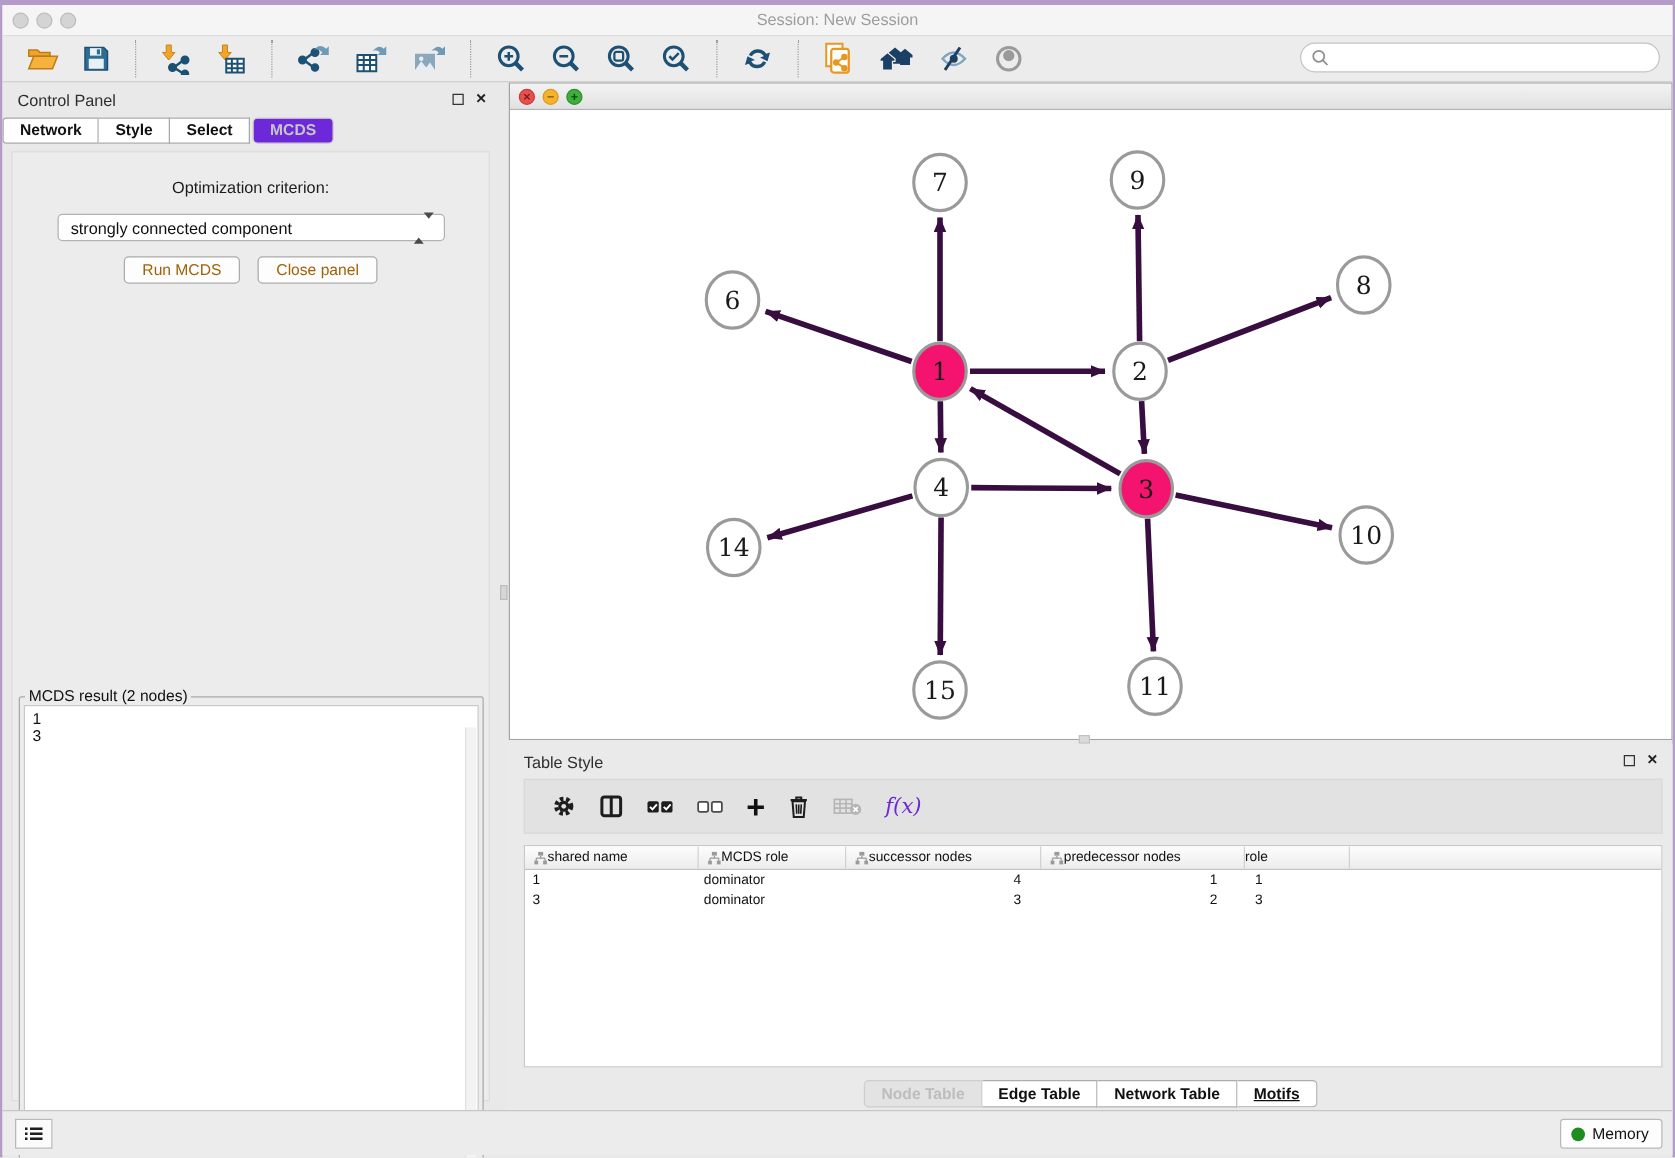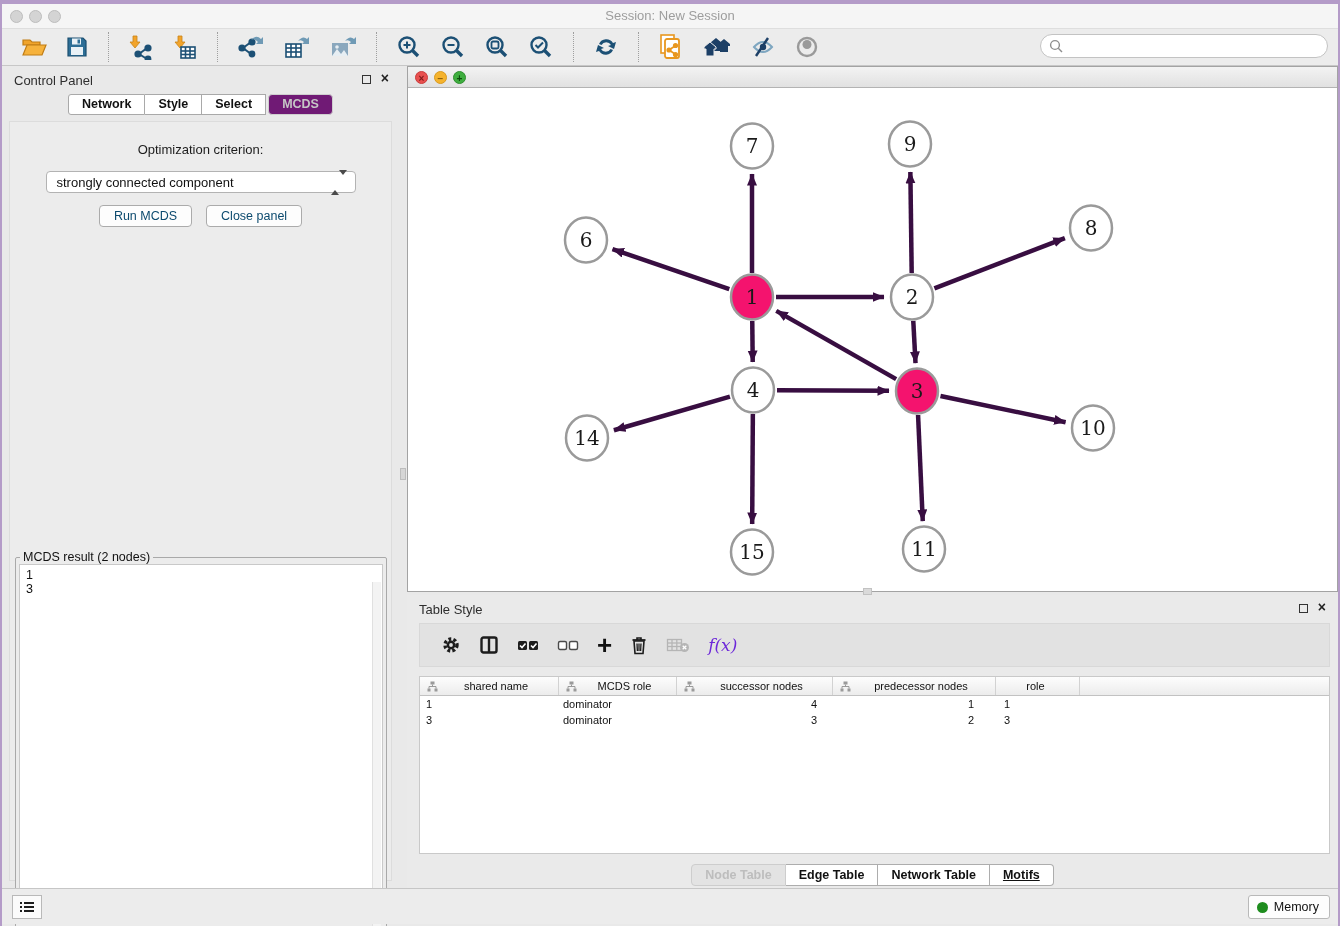--- a/index.html
+++ b/index.html
@@ -30,39 +30,39 @@
   .searchbox input { border:none; outline:none; background:transparent; font-size:12px; width:250px; margin-left:5px;}
 
   
   .control-panel { position:absolute; left:0; top:62px; width:397px; height:822px; background:#e9e9e9; }
   .panel-head { position:relative; height:26px; }
   .panel-title { position:absolute; left:12px; top:7px; font-size:13px; color:#2e2e2e; }
   .float-ic { position:absolute; top:9px; width:9px; height:9px; border:1.5px solid #333; background:transparent; }
   .close-ic { position:absolute; top:4px; font-size:14px; font-weight:bold; color:#222; line-height:16px;}
   .cp-float{ right:28px; } .cp-close{ right:10px; }
 
-  .cp-tabs { position:absolute; left:0; top:28px; width:100%; display:flex; justify-content:center; }
+  .cp-tabs { position:absolute; left:0; top:28px; width:100%; display:flex; }
   .cp-tab { height:21px; padding:2px 13px; font-size:12.5px; font-weight:600; color:#111;
             background:#fff; border:1px solid #a9a9a9; border-left:none; cursor:pointer; }
   .cp-tab:first-child { border-left:1px solid #a9a9a9; border-radius:3px 0 0 3px; }
-  .cp-tab.active { background:#701a75; color:#c6c6c6; border:1px solid #cfcfcf;
+  .cp-tab.active { background:#6d28d9; color:#c6c6c6; border:1px solid #cfcfcf;
                    border-radius:4px; margin-left:2px; }
   .cp-body { position:absolute; left:7px; top:55px; width:383px; height:760px;
              background:#ececec; border:1px solid #dcdcdc; }
   .opt-label { margin-top:20px; text-align:center; font-size:13px; color:#1c1c1c; }
   .opt-select { position:relative; margin:14px auto 0 auto; width:310px; height:22px; background:#fff;
                 border:1px solid #b3b3b3; border-radius:4px; font-size:13px; color:#111;
                 display:flex; align-items:center; padding-left:10px; cursor:pointer; }
   .updown { position:absolute; right:8px; top:3px; }
   .updown .up { width:0;height:0;border-left:4px solid transparent;border-right:4px solid transparent;
                 border-bottom:5px solid #4a4a4a; margin-bottom:2px;}
   .updown .dn { width:0;height:0;border-left:4px solid transparent;border-right:4px solid transparent;
                 border-top:5px solid #4a4a4a;}
   .btn-row { margin-top:12px; display:flex; justify-content:center; gap:14px; }
-  .pbtn { height:22px; padding:2px 14px; font-size:12.5px; color:#0c4a6e; background:#fdfdfd;
+  .pbtn { height:22px; padding:2px 14px; font-size:12.5px; color:#a16207; background:#fdfdfd;
           border:1px solid #ababab; border-radius:4px; cursor:pointer; font-family:"Liberation Sans",sans-serif;}
 
   .mcds-fieldset { position:absolute; left:5px; top:428px; width:372px; height:380px;
                    border:1px solid #a9a9a9; border-radius:2px; background:#ececec; }
   .mcds-fieldset legend { font-size:12.5px; color:#111; padding:0 3px; margin-left:4px; }
   .mcds-text { position:relative; width:364px; height:358px; margin:0 auto; background:#fff;
                border:1px solid #c9c9c9; font-family:"Liberation Sans",sans-serif;
                font-size:12.5px; color:#111; padding:3px 6px; white-space:pre; overflow:hidden; }
   .mcds-scroll { position:absolute; right:0; top:0; width:9px; height:100%;
                  background:#f3f3f3; border-left:1px solid #e0e0e0; }
@@ -95,21 +95,21 @@
   .tp-btn { background:none; border:none; margin:0 9px; cursor:pointer; display:flex; align-items:center;}
   .plus-glyph { font-size:26px; font-weight:bold; color:#111; line-height:20px; }
   .fx-glyph { font-family:"DejaVu Serif",serif; font-style:italic; font-size:17px; color:#6d28d9; }
   .tbl-wrap { position:absolute; left:12px; top:81px; width:911px; height:178px; background:#fff;
               border:1px solid #c9c9c9; overflow:hidden; }
   .tbl-header { display:flex; height:19px; border-bottom:1px solid #c2c2c2;
                 background:linear-gradient(#fdfdfd,#ececec); }
   .th { display:flex; align-items:center; border-right:1px solid #d2d2d2; font-size:11px; color:#111;
         position:relative; }
   .th .th-ic { margin-left:7px; }
-  .th .th-label { flex:1; text-align:center; padding-right:4px; }
+  .th .th-label { flex:1; padding-right:4px; }
   .tbl-row { display:flex; height:16px; font-size:11px; color:#111; background:#fff; }
   .td { overflow:hidden; white-space:nowrap; padding-top:2px; }
   .tp-tabs { position:absolute; left:0; right:0; top:269px; display:flex; justify-content:center; }
   .tp-tab { height:22px; padding:3px 13px; font-size:12.5px; font-weight:600; color:#111; background:#fff;
             border:1px solid #adadad; border-left:none; cursor:pointer; }
   .tp-tab.active { background:#e3e3e3; color:#bdbdbd; border:1px solid #cdcdcd; border-radius:4px 0 0 4px; }
   .tp-tab:last-child { border-radius:0 4px 4px 0;text-decoration:underline; }
 
   
   .statusbar { position:absolute; left:0; top:884px; width:1336px; height:36px; background:#ececec;

